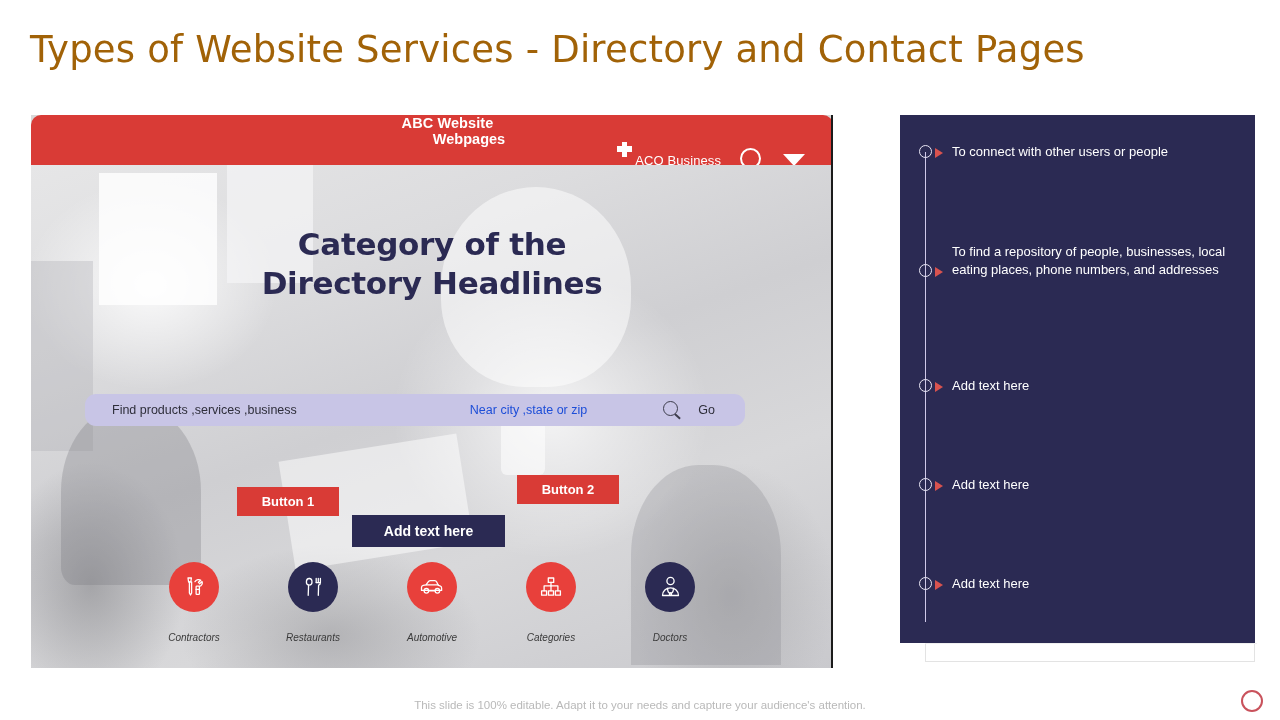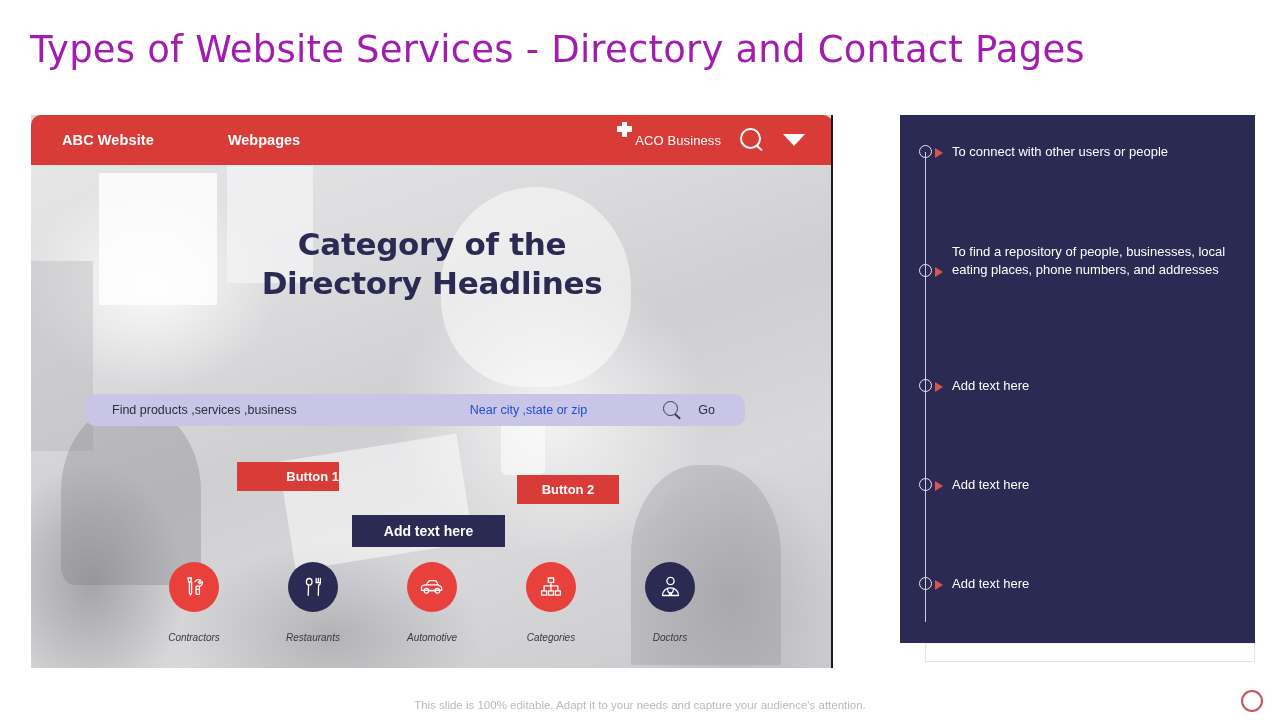--- a/index.html
+++ b/index.html
@@ -8,42 +8,42 @@
     background: #ffffff;
     font-family: "Liberation Sans", sans-serif;
     overflow: hidden;
   }
   .slide { position: relative; width: 1280px; height: 720px; background:#fff; }
 
   
   .title {
     position: absolute; left: 30px; top: 28px;
     font-size: 37px; font-weight: 400; letter-spacing: 0.2px;
-    color: #a21caf; white-space: nowrap;
+    color: #a16207; white-space: nowrap;
     font-family: "DejaVu Sans", sans-serif;
   }
   .subtitle {
     position: absolute; left: 31px; top: 86px;
     font-size: 10.5px; color: #4a4a4a; letter-spacing: -0.1px;
     white-space: nowrap;
   }
 
   
   .mockup {
     position: absolute; left: 31px; top: 115px;
     width: 802px; height: 553px;
     background: #d9d9d9;
     border-right: 2px solid #1b1b1b;
     overflow: hidden;
   }
   .nav {
     position: absolute; left:0; top:0; width: 802px; height: 50px;
     background: #d93b36;
     border-radius: 10px 10px 0 0;
-    display:flex; align-items:center;
+    display:flex; align-items:center;flex-direction:column;
   }
   .nav-brand {
     margin-left: 31px; color:#fff; font-size: 14.5px; font-weight: 700;
     letter-spacing: 0.1px;
   }
   .nav-link {
     margin-left: 74px; color:#fff; font-size: 14.5px; font-weight: 700;
   }
   .nav-right {
     margin-left:auto; display:flex; align-items:center; gap: 18px; margin-right: 28px;
@@ -129,21 +129,21 @@
     transform-origin:left center;
   }
   .sb-go { font-size:12.5px; color:#2e2e3a; }
 
   
   .btn1, .btn2 {
     position:absolute; background:#d93b36; color:#fff;
     font-size:13px; font-weight:700; text-align:center;
     padding:7px 0; width:102px;
   }
-  .btn1 { left:206px; top:297px;text-align:right; }
+  .btn1 { left:206px; top:322px; }
   .btn2 { left:486px; top:310px; }
   .btn-dark {
     position:absolute; left:321px; top:350px; width:153px;
     background:#2b2a53; color:#fff; font-size:14px; font-weight:700;
     text-align:center; padding:8px 0;
   }
 
   
   .cats {
     position:absolute; left:108px; top:397px; width:586px;

